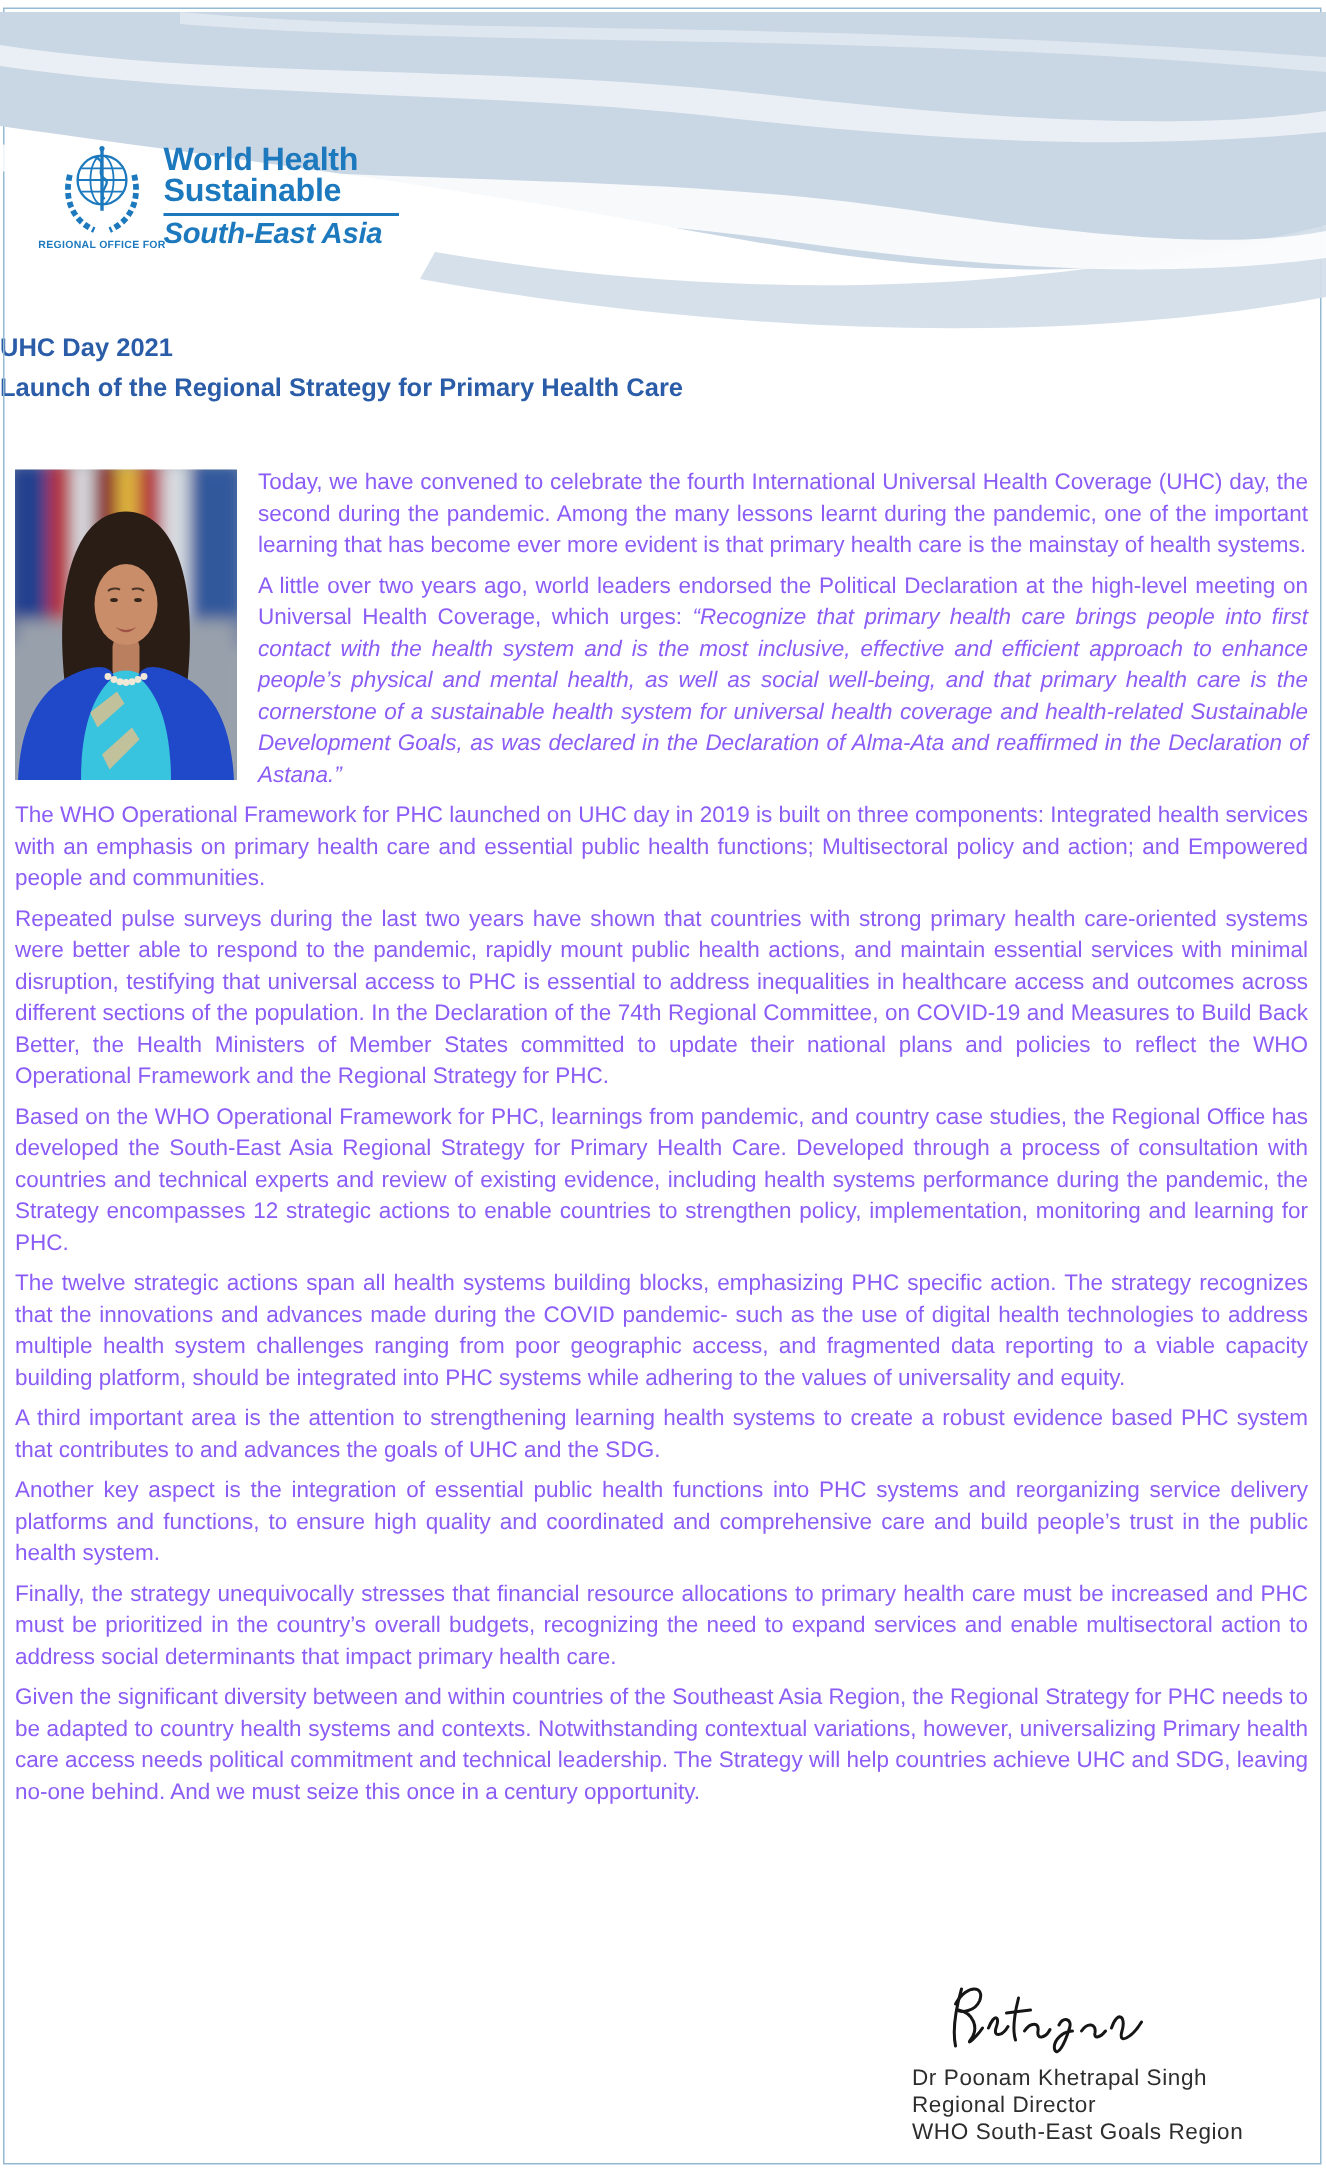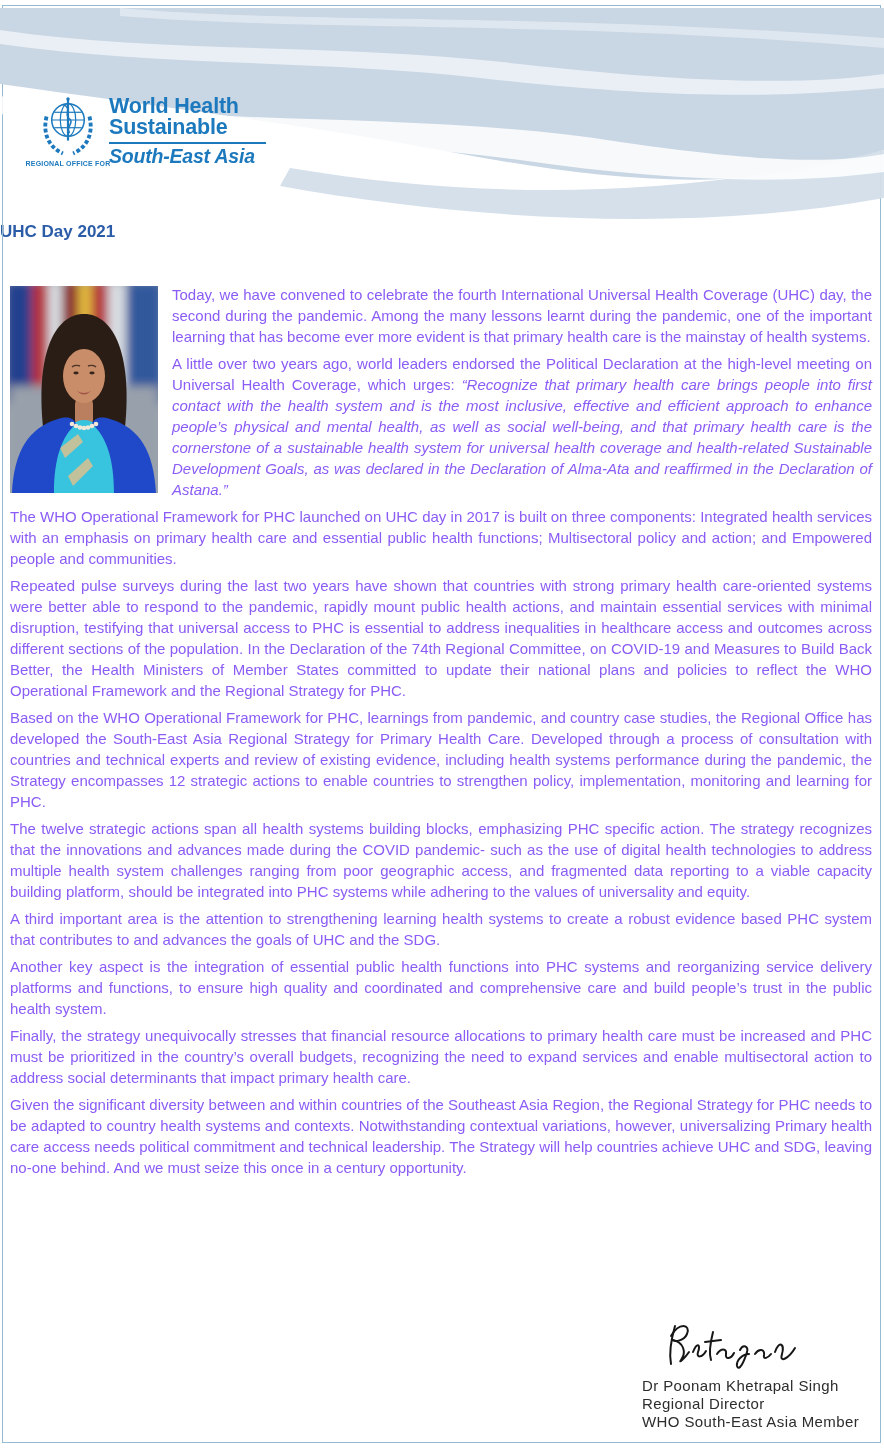--- a/index.html
+++ b/index.html
@@ -20,21 +20,21 @@
   .titles{padding-top:218px;text-align:left;color:#2a5ca8;font-weight:bold;
           font-size:17px;line-height:27px;}
   .subtitle-group{margin-top:13px;}
   
   .content{margin:39px 12px 0 10px;font-size:15px;line-height:21px;color:#8b5cf6;
            text-align:justify;}
   .content p{margin:0 0 6px 0;}
   .portrait{float:left;width:148px;height:207px;margin:2px 14px 6px 0;}
   em{font-style:italic;}
   
-  .sig-area{position:absolute;left:642px;top:1314px;}
+  .sig-area{position:absolute;left:608px;top:1314px;}
   .sig-svg{margin-left:14px;display:block;}
   .sig-names{margin-top:5px;font-size:15px;line-height:18px;color:#2d2d2d;letter-spacing:.4px;}
 </style>
 </head>
 <body>
 
 <div class="page">
   <div class="page-border"></div>
 
   <svg class="wave" width="884" height="230" viewBox="0 0 884 230">
@@ -66,20 +66,21 @@
     <div class="logo-right">
       <div class="org-name">World Health</div>
       <div class="org-name">Sustainable</div>
       <div class="logo-rule"></div>
       <div class="region-name">South-East Asia</div>
     </div>
   </div>
 
   <div class="titles">
     <div>UHC Day 2021</div>
+    <div>Launch of the Regional Strategy for Primary Health Care</div>
   </div>
 
   <div class="content">
     <svg class="portrait" viewBox="0 0 148 207">
       <defs>
           <filter id="bgblur" x="-20%" y="-20%" width="140%" height="140%">
             <feGaussianBlur stdDeviation="5"></feGaussianBlur>
           </filter>
         </defs>
       <rect x="0" y="0" width="148" height="207" fill="#9aa2ad"></rect>
@@ -115,21 +116,21 @@
           <circle cx="74" cy="142" r="2.3"></circle>
         <circle cx="78" cy="141.5" r="2.3"></circle>
           <circle cx="82" cy="140" r="2.3"></circle>
         <circle cx="86" cy="138" r="2.3"></circle>
       </g>
     </svg>
     <p>Today, we have convened to celebrate the fourth International Universal Health Coverage (UHC) day, the second during the pandemic. Among the many lessons learnt during the pandemic, one of the important learning that has become ever more evident is that primary health care is the mainstay of health systems.</p>
     <p>
       <span>A little over two years ago, world leaders endorsed the Political Declaration at the high-level meeting on Universal Health Coverage, which urges: </span><em>“Recognize that primary health care brings people into first contact with the health system and is the most inclusive, effective and efficient approach to enhance people’s physical and mental health, as well as social well-being, and that primary health care is the cornerstone of a sustainable health system for universal health coverage and health-related Sustainable Development Goals, as was declared in the Declaration of Alma-Ata and reaffirmed in the Declaration of Astana.”</em>
     </p>
-    <p>The WHO Operational Framework for PHC launched on UHC day in 2017 is built on three components: Integrated health services with an emphasis on primary health care and essential public health functions; Multisectoral policy and action; and Empowered people and communities.</p>
+    <p>The WHO Operational Framework for PHC launched on UHC day in 2019 is built on three components: Integrated health services with an emphasis on primary health care and essential public health functions; Multisectoral policy and action; and Empowered people and communities.</p>
     <p>Repeated pulse surveys during the last two years have shown that countries with strong primary health care-oriented systems were better able to respond to the pandemic, rapidly mount public health actions, and maintain essential services with minimal disruption, testifying that universal access to PHC is essential to address inequalities in healthcare access and outcomes across different sections of the population. In the Declaration of the 74th Regional Committee, on COVID-19 and Measures to Build Back Better, the Health Ministers of Member States committed to update their national plans and policies to reflect the WHO Operational Framework and the Regional Strategy for PHC.</p>
     <p>Based on the WHO Operational Framework for PHC, learnings from pandemic, and country case studies, the Regional Office has developed the South-East Asia Regional Strategy for Primary Health Care. Developed through a process of consultation with countries and technical experts and review of existing evidence, including health systems performance during the pandemic, the Strategy encompasses 12 strategic actions to enable countries to strengthen policy, implementation, monitoring and learning for PHC.</p>
     <p>The twelve strategic actions span all health systems building blocks, emphasizing PHC specific action. The strategy recognizes that the innovations and advances made during the COVID pandemic- such as the use of digital health technologies to address multiple health system challenges ranging from poor geographic access, and fragmented data reporting to a viable capacity building platform, should be integrated into PHC systems while adhering to the values of universality and equity.</p>
     <p>A third important area is the attention to strengthening learning health systems to create a robust evidence based PHC system that contributes to and advances the goals of UHC and the SDG.</p>
     <p>Another key aspect is the integration of essential public health functions into PHC systems and reorganizing service delivery platforms and functions, to ensure high quality and coordinated and comprehensive care and build people’s trust in the public health system.</p>
     <p>Finally, the strategy unequivocally stresses that financial resource allocations to primary health care must be increased and PHC must be prioritized in the country’s overall budgets, recognizing the need to expand services and enable multisectoral action to address social determinants that impact primary health care.</p>
     <p>Given the significant diversity between and within countries of the Southeast Asia Region, the Regional Strategy for PHC needs to be adapted to country health systems and contexts. Notwithstanding contextual variations, however, universalizing Primary health care access needs political commitment and technical leadership. The Strategy will help countries achieve UHC and SDG, leaving no-one behind. And we must seize this once in a century opportunity.</p>
   </div>
 
   <div class="sig-area">
@@ -143,16 +144,16 @@
         <path d="M44,28 L60,26"></path>
         <path d="M56,40 C60,34 66,34 65,40 C64,46 70,45 73,39"></path>
         <path d="M79,36 C82,30 88,32 86,38 C83,48 78,58 76,52 C75,46 82,40 88,40"></path>
         <path d="M94,40 C98,34 104,35 103,41 C102,46 107,44 110,40"></path>
         <path d="M114,38 C118,26 124,30 121,40 C118,50 128,44 134,34"></path>
       </g>
     </svg>
     <div class="sig-names">
       <div>Dr Poonam Khetrapal Singh</div>
       <div>Regional Director</div>
-      <div>WHO South-East Asia Member</div>
+      <div>WHO South-East Goals Region</div>
     </div>
   </div>
 </div>
 
 </body></html>

